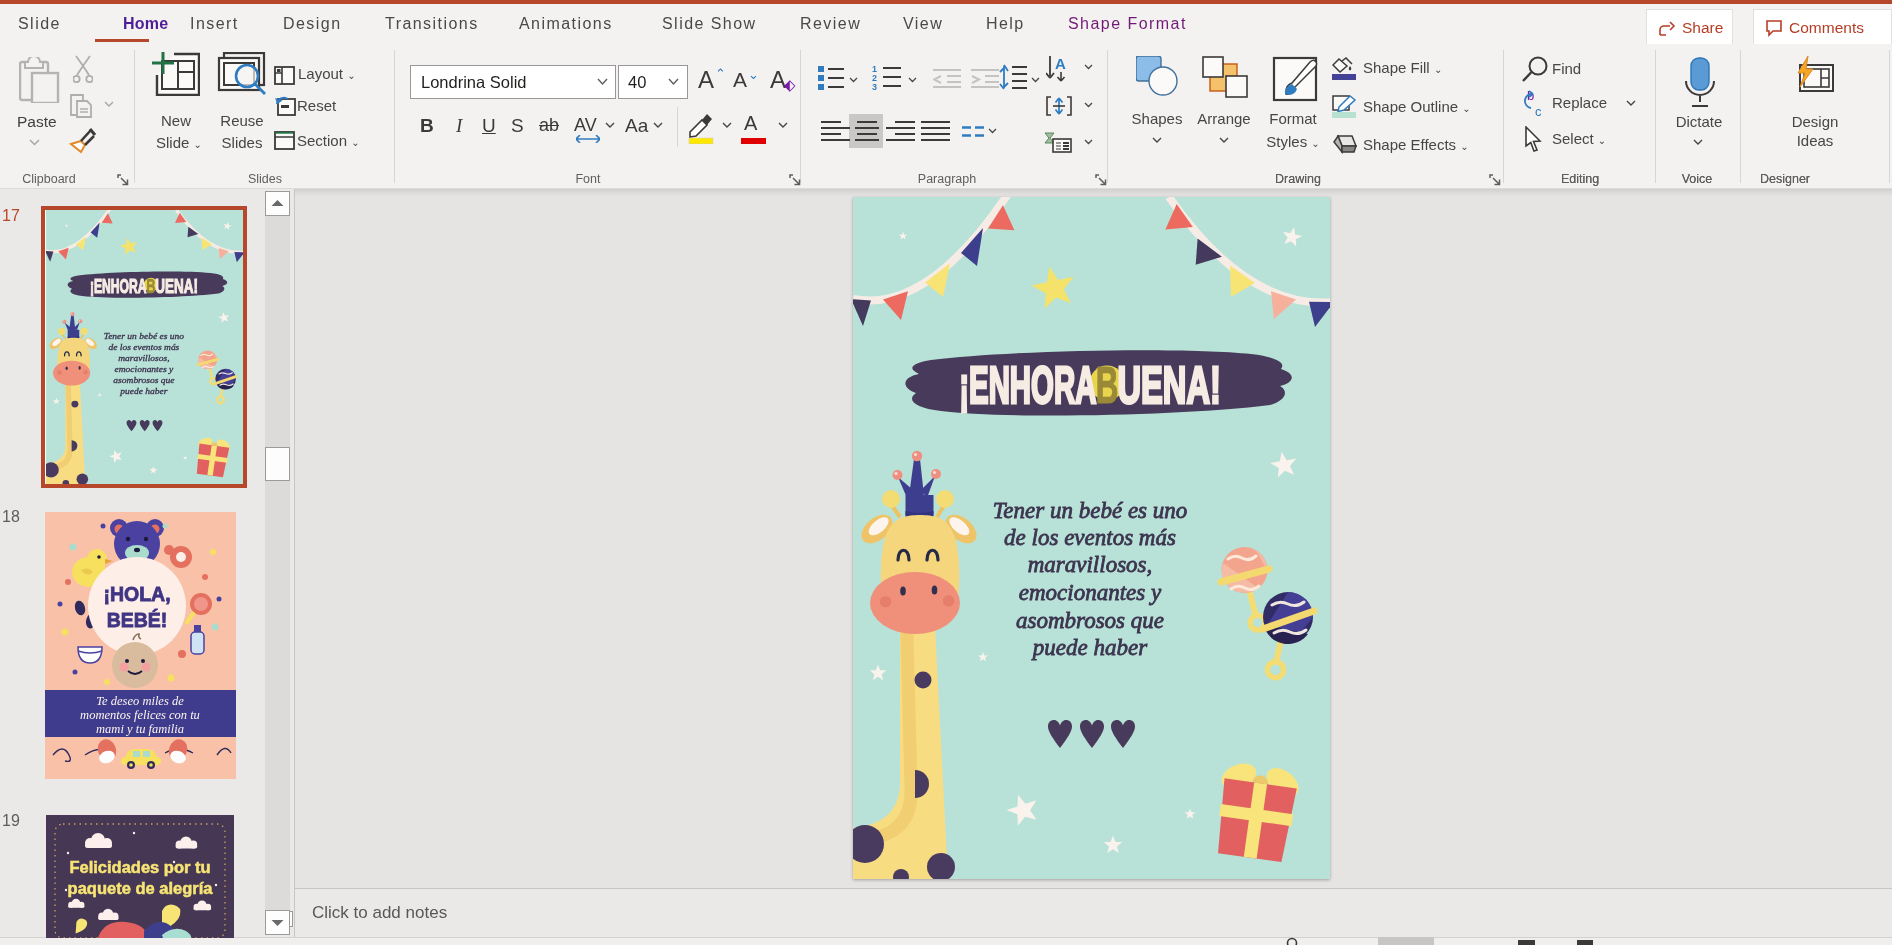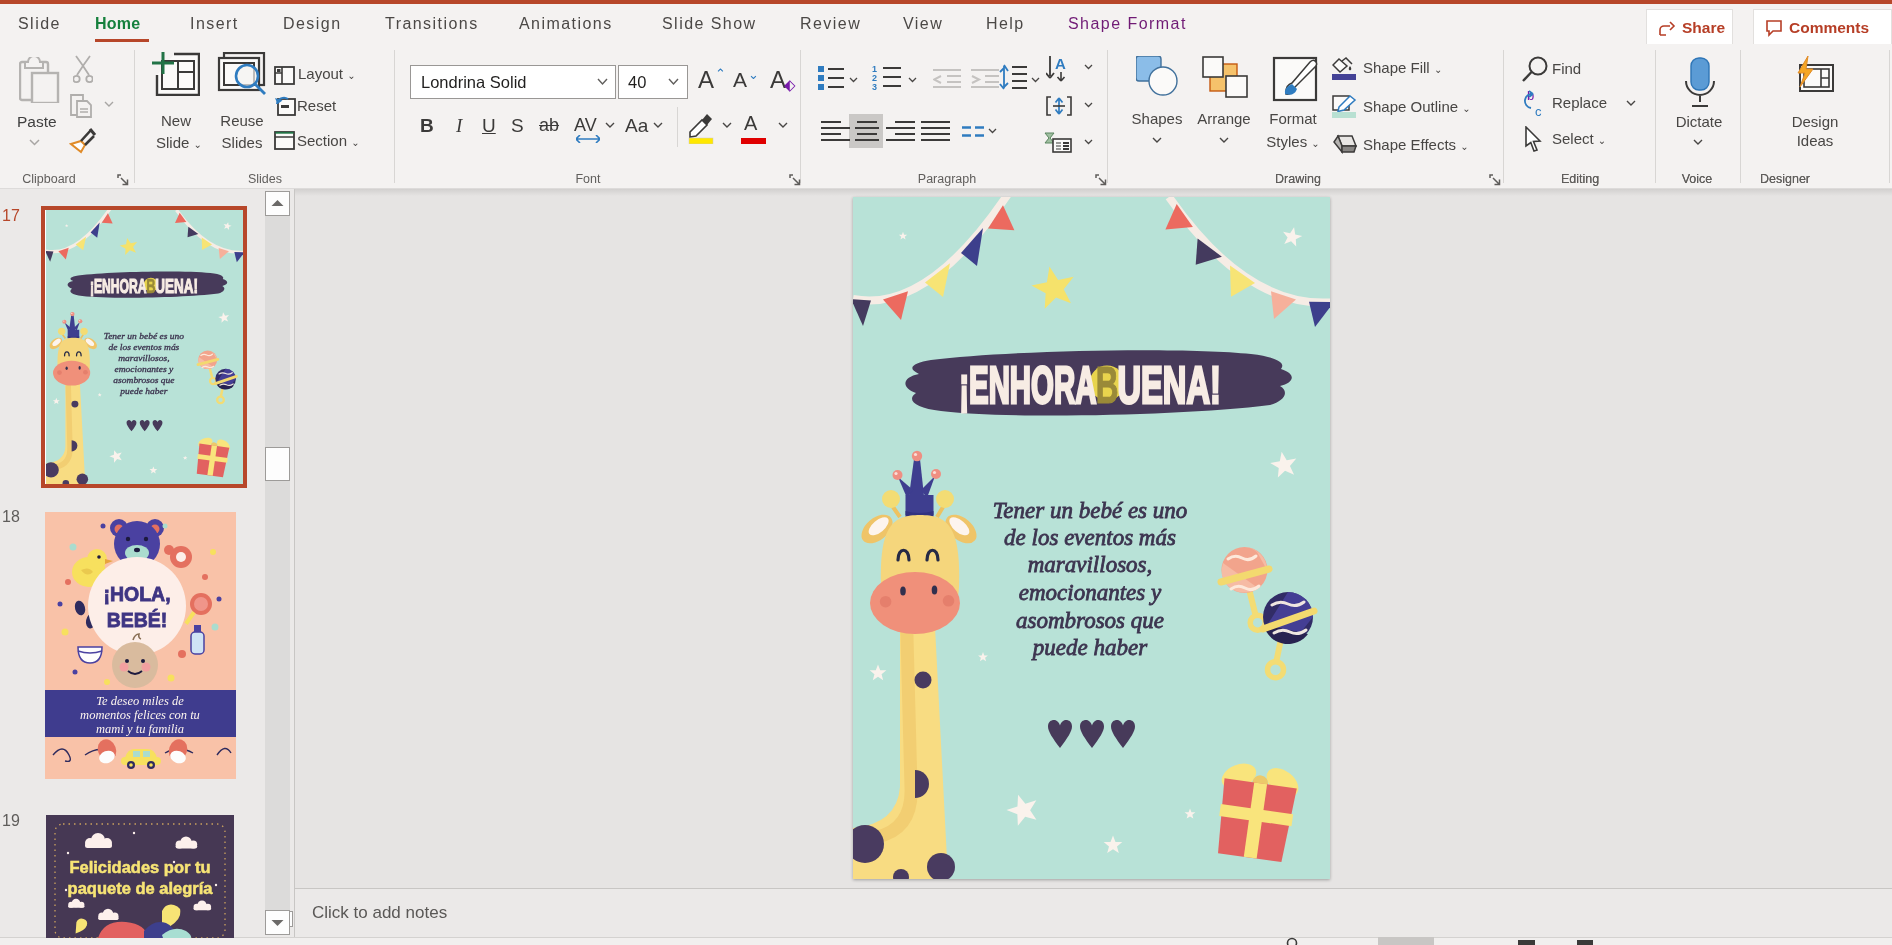--- a/index.html
+++ b/index.html
@@ -4,24 +4,24 @@
 <style>
 * { margin:0; padding:0; box-sizing:border-box; }
 html,body { width:1892px; height:945px; overflow:hidden; font-family:"Liberation Sans", sans-serif; }
 #app { position:relative; width:1892px; height:945px; background:#e8e6e5; }
 .abs { position:absolute; }
 
 
 #topstrip { left:0; top:0; width:1892px; height:4px; background:#b7472a; }
 #tabrow { left:0; top:4px; width:1892px; height:40px; background:#f4f2f1; }
 .tab { position:absolute; top:11px; font-size:16px; letter-spacing:1.45px; color:#4b4846; white-space:nowrap; }
-.tab.home { font-weight:bold; color:#15803d; letter-spacing:0.2px; }
+.tab.home { font-weight:bold; color:#4c1d95; letter-spacing:0.2px;margin-left:28px; }
 #homeline { left:95px; top:39px; width:54px; height:3px; background:#b7472a; }
 .tab.sf { color:#701a75; }
-.tbtn { position:absolute; top:5px; height:37px; background:#fff; border:1px solid #e2e0de; display:flex; align-items:center; font-size:15.5px; color:#b63e26; font-weight:bold; }
+.tbtn { position:absolute; top:5px; height:37px; background:#fff; border:1px solid #e2e0de; display:flex; align-items:center; font-size:15.5px; color:#b63e26; font-weight:normal; }
 
 
 #ribbon { left:0; top:44px; width:1892px; height:145px; background:#f4f2f1; border-bottom:1px solid #dddbda; }
 .vsep { position:absolute; top:50px; width:1px; height:133px; background:#d8d6d4; }
 .glabel { position:absolute; top:172px; font-size:12.5px; color:#605e5c; width:120px; text-align:center; }
 .ric { color:#3b3a39; }
 .rlabel { position:absolute; font-size:15px; color:#484644; text-align:center; }
 .chev { font-size:10px; color:#484644; }
 
 

